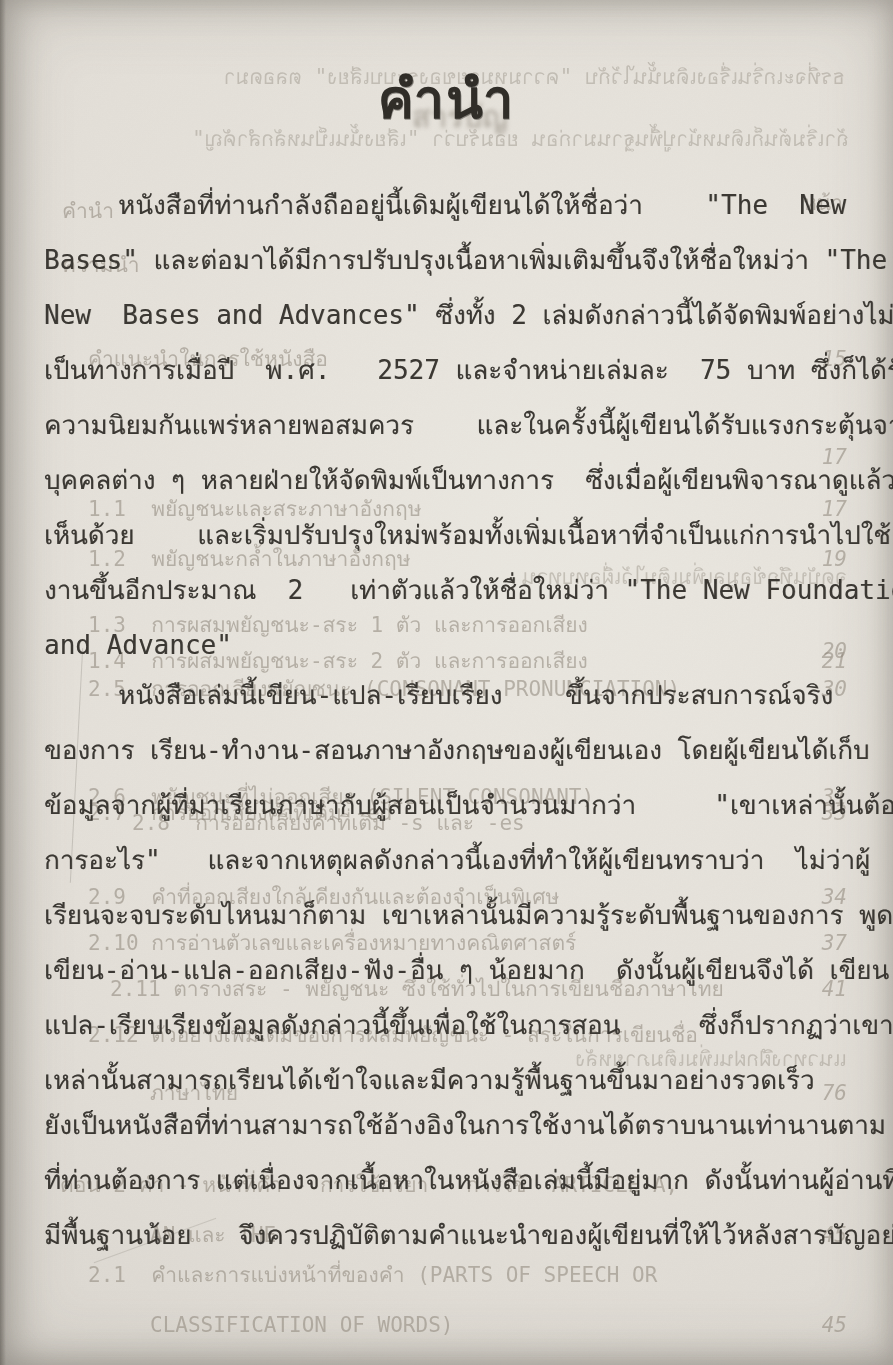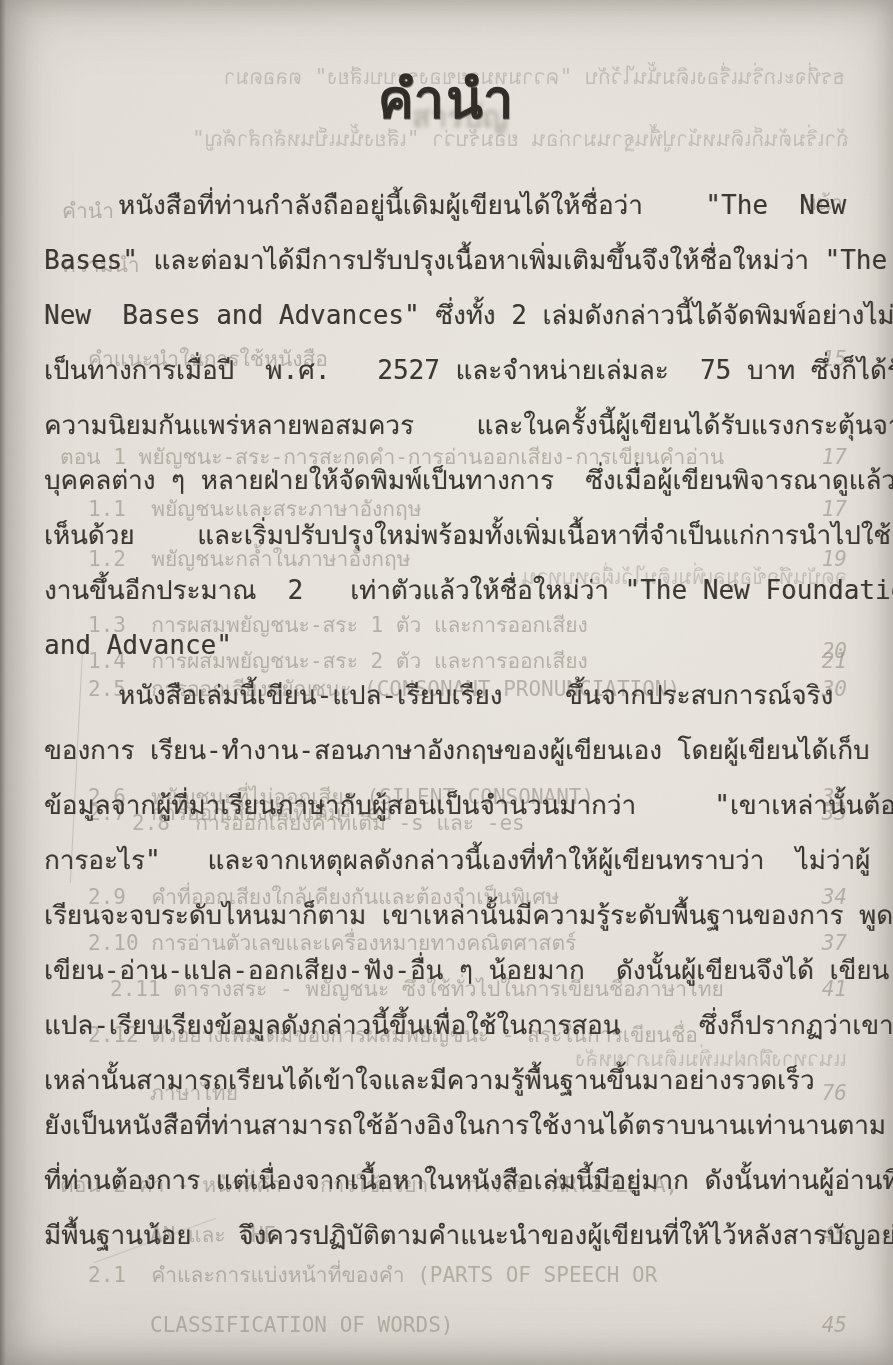--- a/index.html
+++ b/index.html
@@ -43,21 +43,21 @@
 
 <div class="page">
 
   <div class="ghost mirror" style="top:64px;left:52px;right:48px;"><span>ธรที่จะเกริ่นเรื่องเดิมนั้นไว้กับ "ความหมายของระบบเสียง" ตลอดมา</span><span class="pg"></span></div>
   <div class="ghost mirror" style="top:126px;left:40px;right:44px;"><span>ถ้าเริ่มต้นก็เดินหน้าปูพื้นฐานมาก่อน ยอมรับว่า "เสียงนั้นเป็นหลักสำคัญ"</span><span class="pg"></span></div>
   <div class="ghost blurry" style="top:104px;left:412px;right:auto;"><span>สารบัญ</span></div>
   <div class="ghost" style="top:198px;left:62px;right:auto;"><span>คำนำ</span></div>
   <div class="ghost" style="top:190px;left:auto;right:50px;padding-left:29px;"><span>หน้า</span></div>
   <div class="ghost" style="top:252px;left:62px;right:auto;"><span>ความนำ</span></div>
   <div class="ghost" style="top:346px;gap:26px;"><span>คำแนะนำในการใช้หนังสือ</span><span class="pg">15</span></div>
-  <div class="ghost" style="top:444px;left:60px;"><span>ตอน 1 พยัญชนะ-สระ-การสะกดคำ-การอ่านออกเสียง-การเขียนคำอ่าน</span><span class="pg">17</span></div>
+  <div class="ghost" style="top:444px;left:60px;"><span class="pg">17</span></div>
   <div class="ghost" style="top:496px;"><span>1.1  พยัญชนะและสระภาษาอังกฤษ</span><span class="pg">17</span></div>
   <div class="ghost" style="top:546px;"><span>1.2  พยัญชนะกล้ำในภาษาอังกฤษ</span><span class="pg">19</span></div>
   <div class="ghost mirror" style="top:564px;left:440px;right:46px;"><span>จดบันทึกข้อมูลเพิ่มเติมไว้เผื่อทบทวน</span></div>
   <div class="ghost" style="top:612px;flex-direction:column;"><span>1.3  การผสมพยัญชนะ-สระ 1 ตัว และการออกเสียง</span><span class="pg">20</span></div>
   <div class="ghost" style="top:648px;justify-content:center;"><span>1.4  การผสมพยัญชนะ-สระ 2 ตัว และการออกเสียง</span><span class="pg">21</span></div>
   <div class="ghost" style="top:676px;"><span>2.5  การออกเสียงพยัญชนะ (CONSONANT PRONUNCIATION)</span><span class="pg">30</span></div>
   <div class="ghost" style="top:752px;margin-top:32px;"><span>2.6  พยัญชนะที่ไม่ออกเสียง (SILENT CONSONANT)</span><span class="pg">31</span></div>
   <div class="ghost" style="top:800px;"><span>2.7  การออกเสียงคำที่เติม -ed</span><span class="pg">33</span></div>
   <div class="ghost" style="top:810px;margin-left:44px;"><span>2.8  การออกเสียงคำที่เติม -s และ -es</span><span class="pg"></span></div>
   <div class="ghost" style="top:884px;"><span>2.9  คำที่ออกเสียงใกล้เคียงกันและต้องจำเป็นพิเศษ</span><span class="pg">34</span></div>

